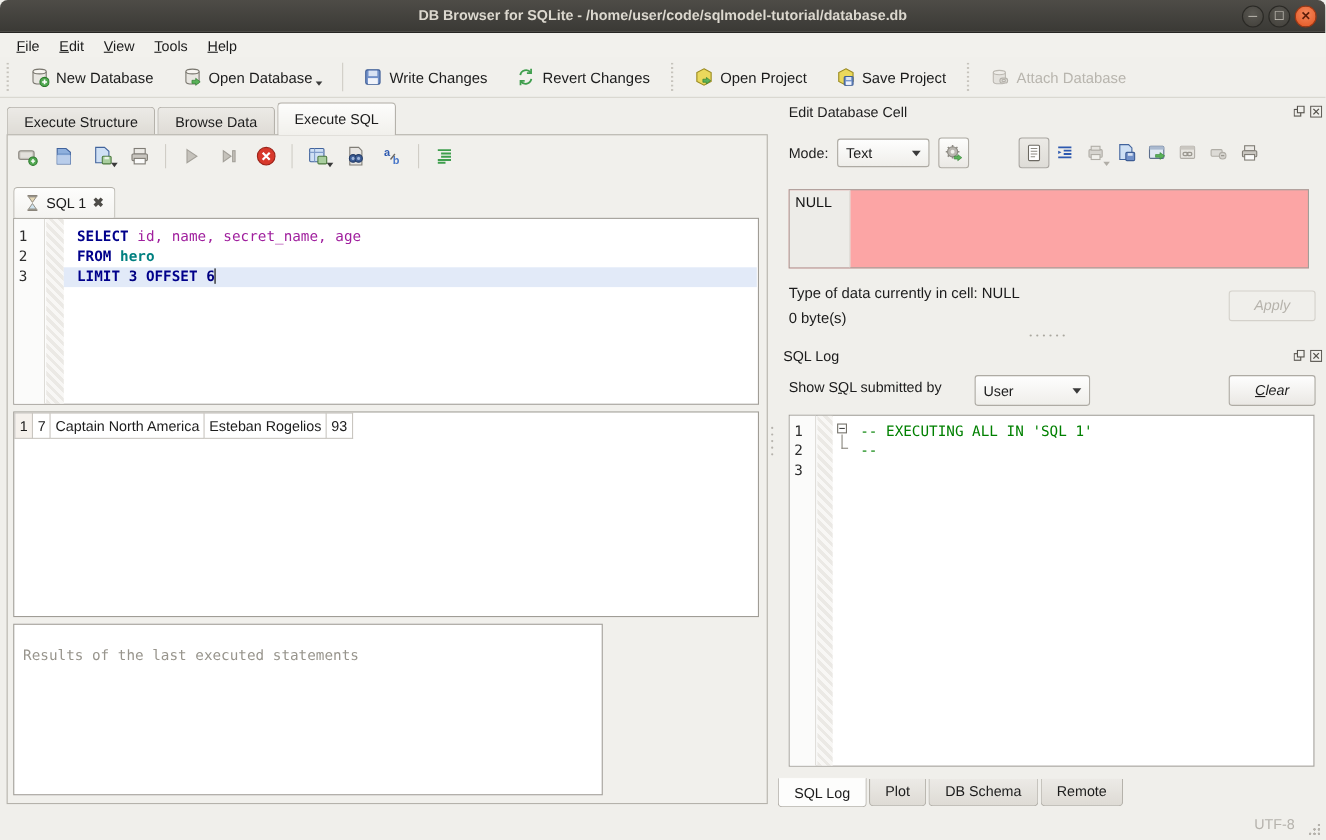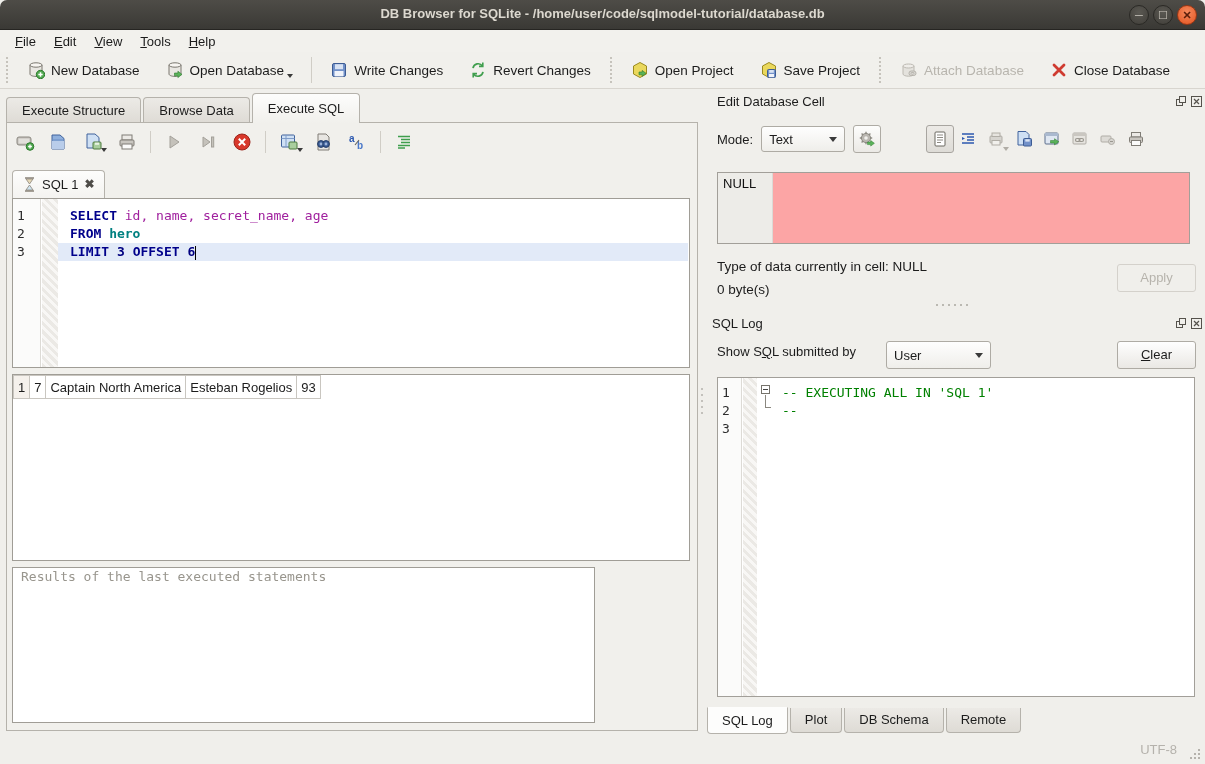--- a/index.html
+++ b/index.html
@@ -87,45 +87,45 @@
   .grid{position:absolute;left:12px;top:374px;width:678px;height:187px;
     background:#ffffff;border:1px solid #a09d96;z-index:3;}
   .grid table{border-collapse:collapse;font-size:13px;}
   .grid th,.grid td{border:1px solid #c9c6c0;height:21px;padding:0 4px;font-weight:normal;}
   .grid th{background:#f5f1ec;}
   .grid td{height:23px;background:#fff;}
   .grid .rownum{background:#f5f1ec;text-align:center;}
   .grid .colcorner{width:18px;}
   .num-cell{text-align:right;}
   
-  .msgbox{position:absolute;left:12px;top:567px;width:583px;height:156px;
+  .msgbox{position:absolute;left:12px;top:567px;width:536px;height:156px;
     background:#fff;border:1px solid #a09d96;z-index:3;
     font-family:"DejaVu Sans Mono", monospace;font-size:13px;color:#98958d;
-    padding:1px 8px;}
+    padding:21px 8px;}
   
   .dock-header{position:absolute;font-size:13px;color:#1c1c1c;}
   .dock-icons{position:absolute;display:flex;gap:4px;}
   .dicon{width:11px;height:11px;display:flex;align-items:center;justify-content:center;}
   .mode-row{position:absolute;left:717px;top:125px;display:flex;align-items:center;}
   .qcombo{height:26px;background:linear-gradient(#fefefe,#efeeea);
     border:1px solid #aeaba4;border-radius:3px;display:flex;align-items:center;
     justify-content:space-between;padding:0 7px;}
   .qcombo .caret{width:0;height:0;border-left:4px solid transparent;
     border-right:4px solid transparent;border-top:5px solid #3a3a3a;}
   .icbtn{width:28px;height:28px;display:flex;align-items:center;justify-content:center;
     border-radius:3px;position:relative;}
   .icbtn.framed{border:1px solid #a8a5a0;background:linear-gradient(#eceae6,#dedcd7);}
   .icbtn.raised{border:1px solid #aeaba4;background:linear-gradient(#fdfdfc,#ebe9e5);}
   .cellbox{position:absolute;left:717px;top:172px;width:473px;height:72px;
     background:#fca5a5;border:1px solid #a29f99;}
   .cellbox .strip{position:absolute;left:0;top:0;bottom:0;width:55px;
     background:#edece8;border-right:1px solid #dcdad5;}
   .cellbox .nulltext{position:absolute;left:5px;top:3px;font-size:13px;color:#111;}
   .qbutton{position:absolute;height:28px;border-radius:3px;text-align:center;
-    line-height:26px;font-size:13px;}
+    line-height:26px;font-size:13px;font-style:italic;}
   .qbutton.disabled{background:#f0efeb;border:1px solid #d4d1cb;color:#b6b3ac;}
   .qbutton.enabled{background:linear-gradient(#fefefe,#eae8e4);border:1px solid #aeaba4;color:#1c1c1c;}
   .mn{text-decoration:underline;}
   
   .logbox{position:absolute;left:717px;top:377px;width:478px;height:320px;
     background:#fff;border:1px solid #a29f99;
     font-family:"DejaVu Sans Mono", monospace;font-size:13px;}
   .logbox .ed-gutter{width:24px;}
   .logbox .ed-hatch{left:25px;width:14px;}
   .log-line{position:absolute;left:40px;right:1px;height:18px;line-height:18px;white-space:pre;
@@ -259,28 +259,20 @@
       <svg width="18" height="18" viewBox="0 0 18 18">
           <path d="M3 5v8c0 1.3 2.5 2.2 5.5 2.2S14 14.3 14 13V5" fill="#e4e2dd" stroke="#bcb9b2"></path>
           <ellipse cx="8.5" cy="5" rx="5.5" ry="2" fill="#efede9" stroke="#bcb9b2"></ellipse>
           <rect x="9" y="10" width="7" height="4.5" rx="2.2" fill="#dddbd6" stroke="#b5b2ab"></rect>
           <rect x="11" y="11.4" width="3" height="1.7" rx="0.8" fill="#f1f0ec" stroke="#b5b2ab"></rect>
         </svg>
     </span>
     <span class="tlabel">Attach Database</span>
   </div>
 
-  <div class="tbtn">
-    <span>
-      <svg width="18" height="18" viewBox="0 0 18 18">
-          <path d="M4 4l10 10M14 4 4 14" stroke="#cf3b30" stroke-width="2.8" stroke-linecap="round"></path>
-        </svg>
-    </span>
-    <span class="tlabel">Close Database</span>
-  </div>
 </div>
 
 <div class="main-tabs">
   <div class="mtab">Execute Structure</div>
   <div class="mtab">Browse Data</div>
   <div class="mtab active">Execute SQL</div>
 </div>
 
 <div class="pane-frame"></div>
 

